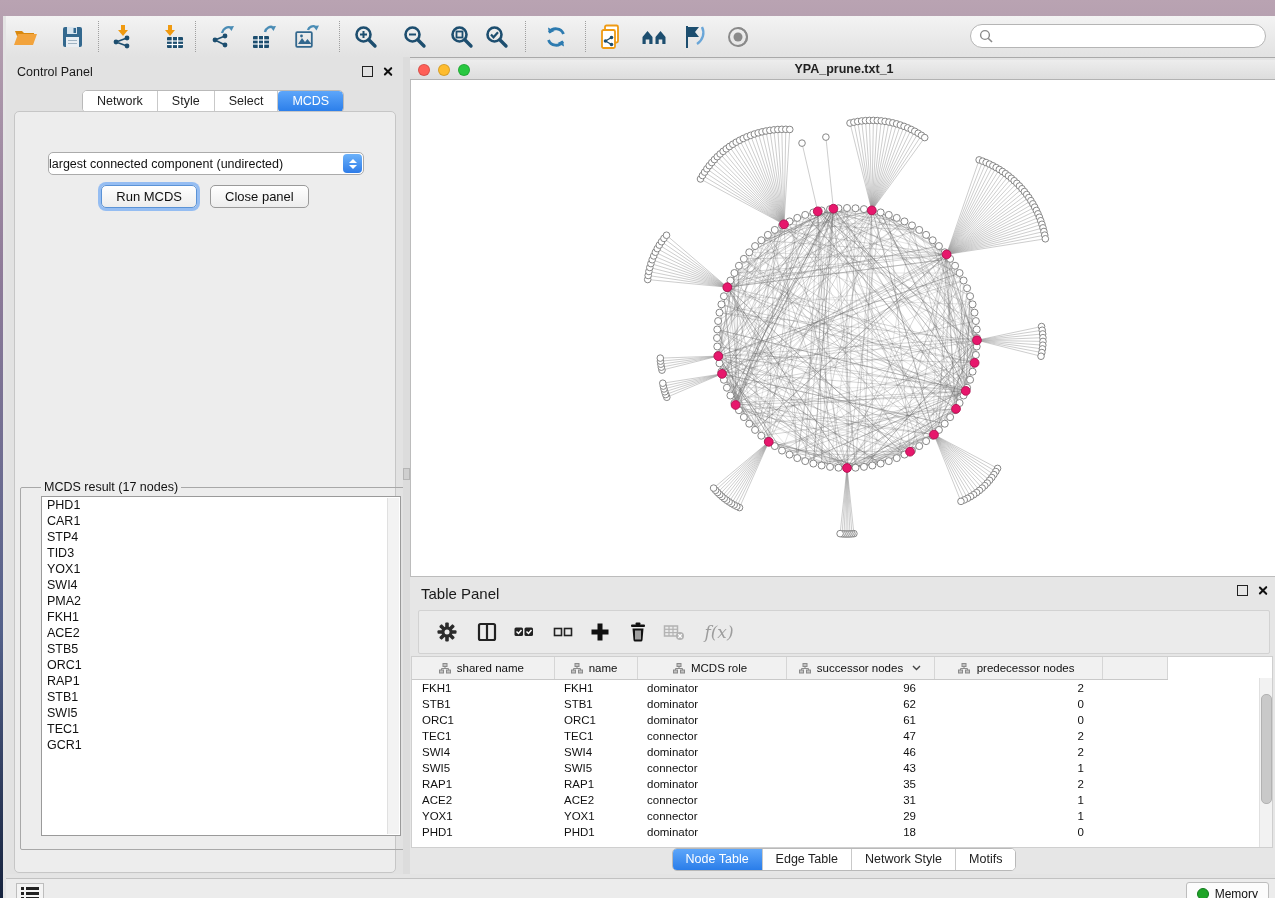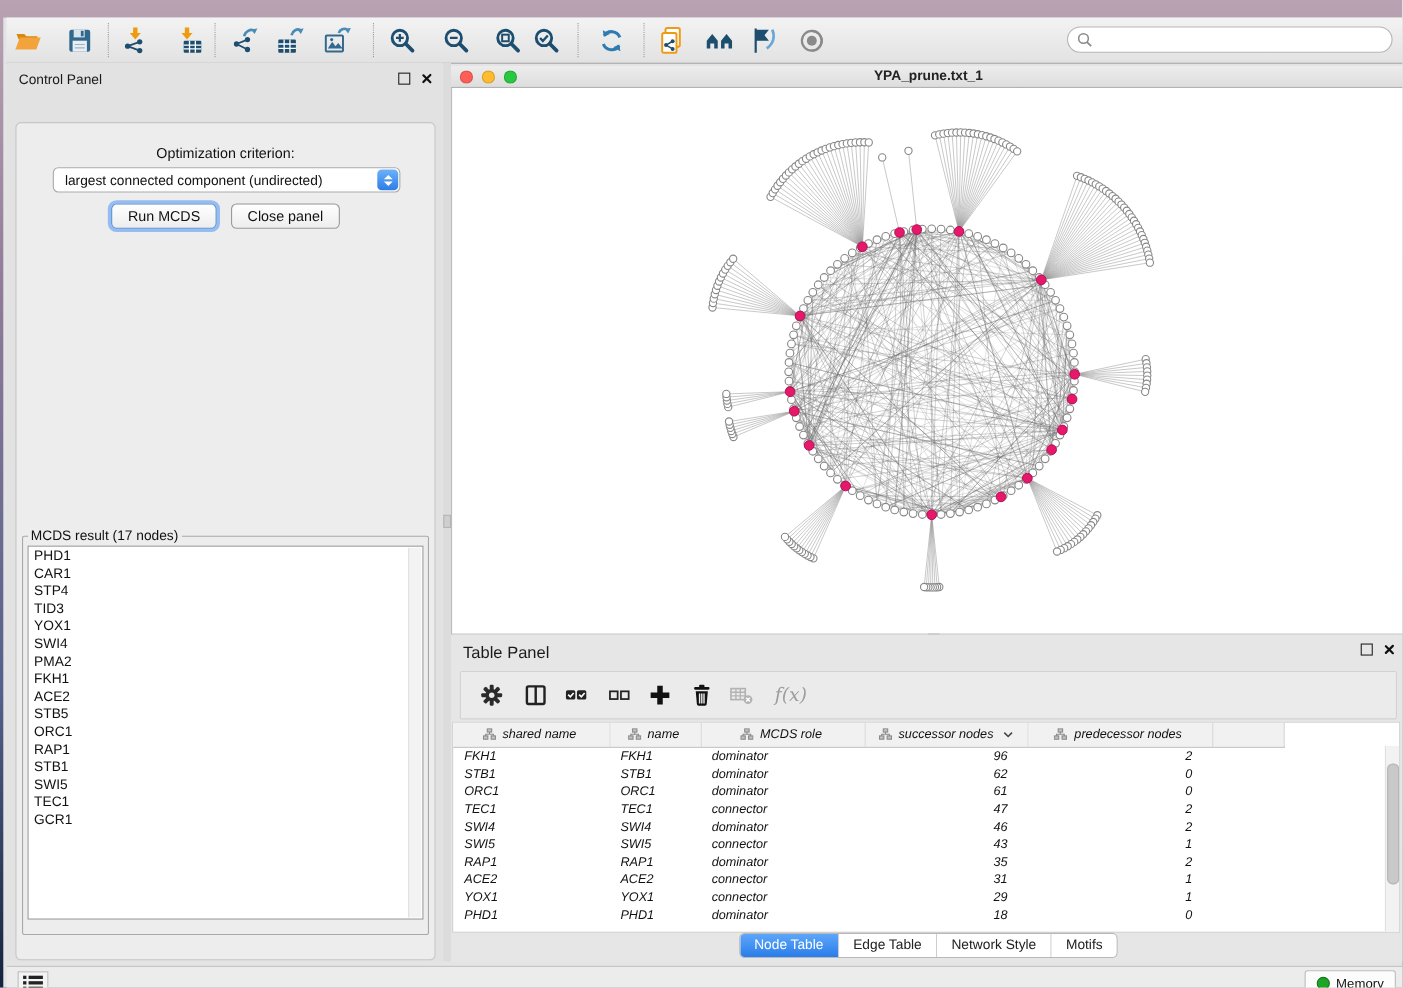--- a/index.html
+++ b/index.html
@@ -29,31 +29,31 @@
   .close-btn:before{transform:rotate(45deg);} .close-btn:after{transform:rotate(-45deg);}
   .cp-tabs{position:absolute;left:76px;top:33px;display:flex;border:1px solid #b9b9b9;border-radius:5px;background:#fff;overflow:hidden;}
   .cp-tab{padding:3px 14px;font-size:12.5px;color:#222;background:#fff;border-right:1px solid #c9c9c9;cursor:pointer;line-height:15px;}
   .cp-tab:last-child{border-right:none;}
   .cp-tab.active{background:linear-gradient(180deg,#5da6fa,#2a7de9);color:#fff;border-radius:4px;margin:0;}
   .cp-content{position:absolute;left:8px;top:54px;width:380px;height:760px;background:#ededed;
     border:1px solid #c6c6c6;border-radius:5px;}
   .opt-label{position:absolute;left:0;top:20px;width:100%;text-align:center;font-size:13px;color:#111;}
   .dropdown{position:absolute;left:33px;top:40px;width:316px;height:23px;background:#fff;border:1px solid #ababab;
     border-radius:5px;display:flex;align-items:center;cursor:pointer;box-sizing:border-box;}
-  .dropdown .dd-text{flex:1;font-size:12.5px;padding-left:10px;color:#111;white-space:nowrap;}
+  .dropdown .dd-text{flex:1;font-size:12.5px;color:#111;white-space:nowrap;}
   .dd-stepper{width:19px;height:19px;margin-right:1px;border-radius:4px;
     background:linear-gradient(180deg,#6cb2fa,#2e7ce8);display:flex;flex-direction:column;align-items:center;justify-content:center;gap:2px;}
   .dd-stepper i{width:0;height:0;border-left:4px solid transparent;border-right:4px solid transparent;}
   .dd-stepper i.up{border-bottom:4px solid #fff;} .dd-stepper i.down{border-top:4px solid #fff;}
   .btn-row{position:absolute;left:0;top:73px;width:100%;display:flex;justify-content:center;gap:13px;}
   .btn{font-size:13px;padding:3px 14px;border:1px solid #9a9a9a;border-radius:5px;
     background:linear-gradient(180deg,#ffffff,#ededed);cursor:pointer;color:#111;height:23px;box-sizing:border-box;}
   .btn.focused{box-shadow:0 0 0 3px rgba(77,150,245,.55);border-color:#5b93d6;}
   .result-box{position:absolute;left:5px;top:368px;width:360px;height:362px;border:1px solid #a8a8a8;
-    margin:0;padding:2px 4px 4px 4px;border-radius:2px;}
+    margin:0;padding:2px 4px 4px 20px;border-radius:2px;}
   .result-box legend{font-size:12.5px;color:#111;padding:0 3px;}
   .result-list{position:relative;width:100%;height:340px;background:#fff;border:1px solid #9a9a9a;
     box-sizing:border-box;overflow:hidden;}
   .result-item{font-size:12.5px;line-height:16px;padding-left:5px;color:#111;cursor:default;}
   .list-scroll{position:absolute;right:1px;top:1px;bottom:1px;width:11px;background:#f3f3f3;border-left:1px solid #e0e0e0;}
 
   
   .vsplit{position:absolute;left:400px;top:41px;width:7px;height:817px;background:#dcdcdc;}
   .vsplit .grip{position:absolute;left:0px;top:411px;width:7px;height:12px;background:#cfcfcf;border:1px solid #b5b5b5;box-sizing:border-box;cursor:col-resize;}
 
@@ -70,21 +70,21 @@
   
   .tpanel{position:absolute;left:407px;top:561px;width:868px;height:297px;background:#e6e6e6;}
   .tp-header{position:absolute;left:0;top:0;width:100%;height:28px;}
   .tp-title{position:absolute;left:11px;top:8px;font-size:15px;color:#1a1a1a;}
   .tp-toolbar{position:absolute;left:8px;top:33px;width:850px;height:42px;background:#ebebeb;
     border:1px solid #d2d2d2;border-radius:2px;}
   .ttbtn{position:absolute;top:9px;width:28px;height:24px;border:none;background:transparent;padding:0;cursor:pointer;}
   .ttbtn svg{width:22px;height:22px;display:block;margin:0 auto;}
   .fx-label{font-family:"DejaVu Serif","Liberation Serif",serif;font-style:italic;color:#9d9d9d;font-size:17px;}
   .tbl-wrap{position:absolute;left:1px;top:79px;width:860px;height:190px;background:#fff;border:1px solid #cfcfcf;overflow:hidden;}
-  table.datatbl{border-collapse:collapse;table-layout:fixed;width:756px;font-size:11.5px;color:#111;font-style:italic;}
+  table.datatbl{border-collapse:collapse;table-layout:fixed;width:756px;font-size:11.5px;color:#111;}
   table.datatbl th{height:20px;background:#f1f1f1;border-bottom:1px solid #c9c9c9;border-right:1px solid #d6d6d6;
     font-weight:400;text-align:center;white-space:nowrap;overflow:hidden;cursor:pointer;}
   table.datatbl th .thlab{margin:0 3px;vertical-align:middle;}
   table.datatbl td{height:16px;padding:0 0 0 10px;white-space:nowrap;overflow:hidden;cursor:default;}
   table.datatbl td.num{text-align:right;padding:0 18px 0 0;}
   .tbl-scroll{position:absolute;right:0;top:21px;bottom:0;width:12px;background:#f2f2f2;border-left:1px solid #e0e0e0;}
   .tbl-thumb{position:absolute;left:1px;top:16px;width:9px;height:108px;background:#c9c9c9;border:1px solid #b2b2b2;border-radius:5px;}
   .tp-tabs{position:absolute;left:0;right:0;top:271px;display:flex;justify-content:center;}
   .tp-tabgroup{display:flex;border:1px solid #b9b9b9;border-radius:5px;background:#fff;overflow:hidden;}
   .tp-tab{padding:3px 13px;font-size:12.5px;color:#222;background:#fff;border-right:1px solid #c9c9c9;cursor:pointer;line-height:15px;}
@@ -255,22 +255,27 @@
   </div>
 
   <div class="cpanel">
     <div class="cp-header">
       <span class="cp-title">Control Panel</span>
       <span class="win-btns">
         <span class="float-btn"></span>
         <span class="close-btn"></span>
       </span>
     </div>
+    <div class="cp-tabs" id="cp-tabs">
+          <div class="cp-tab">Network</div>
+          <div class="cp-tab">Style</div>
+          <div class="cp-tab">Select</div>
+          <div class="cp-tab active">MCDS</div>
+        </div>
     <div class="cp-content">
-      <div class="opt-label">Optimization criterion:</div>
       <div class="dropdown">
         <span class="dd-text">largest connected component (undirected)</span>
         <span class="dd-stepper">
               <i class="up"></i>
               <i class="down"></i>
             </span>
       </div>
       <div class="btn-row">
         <button class="btn focused">Run MCDS</button>
         <button class="btn">Close panel</button>

